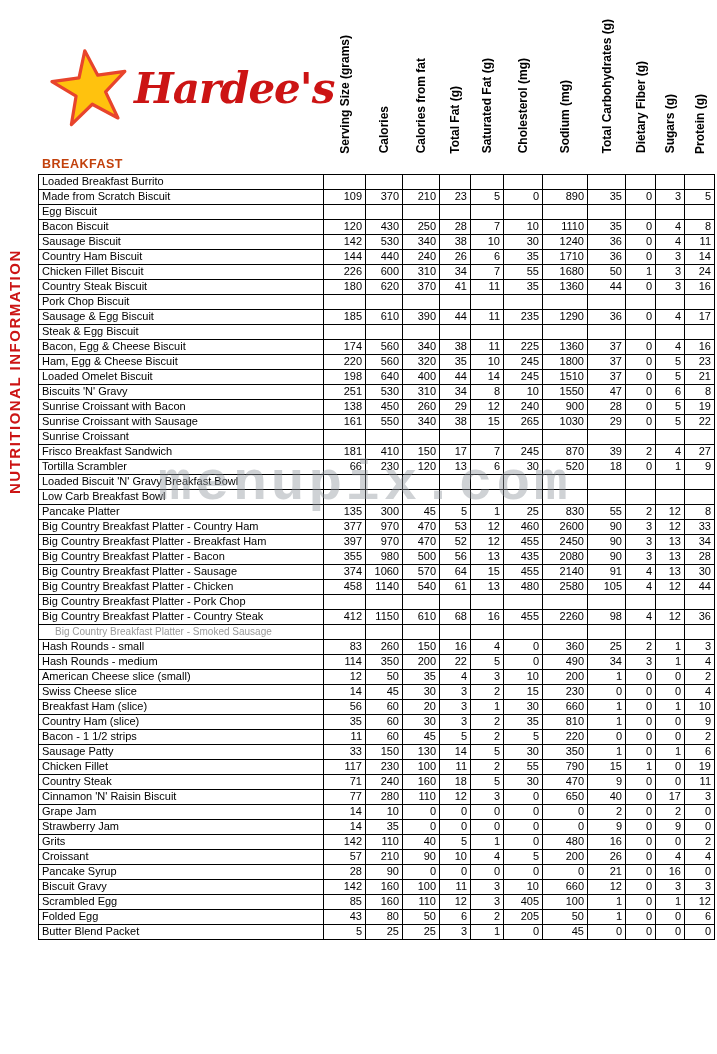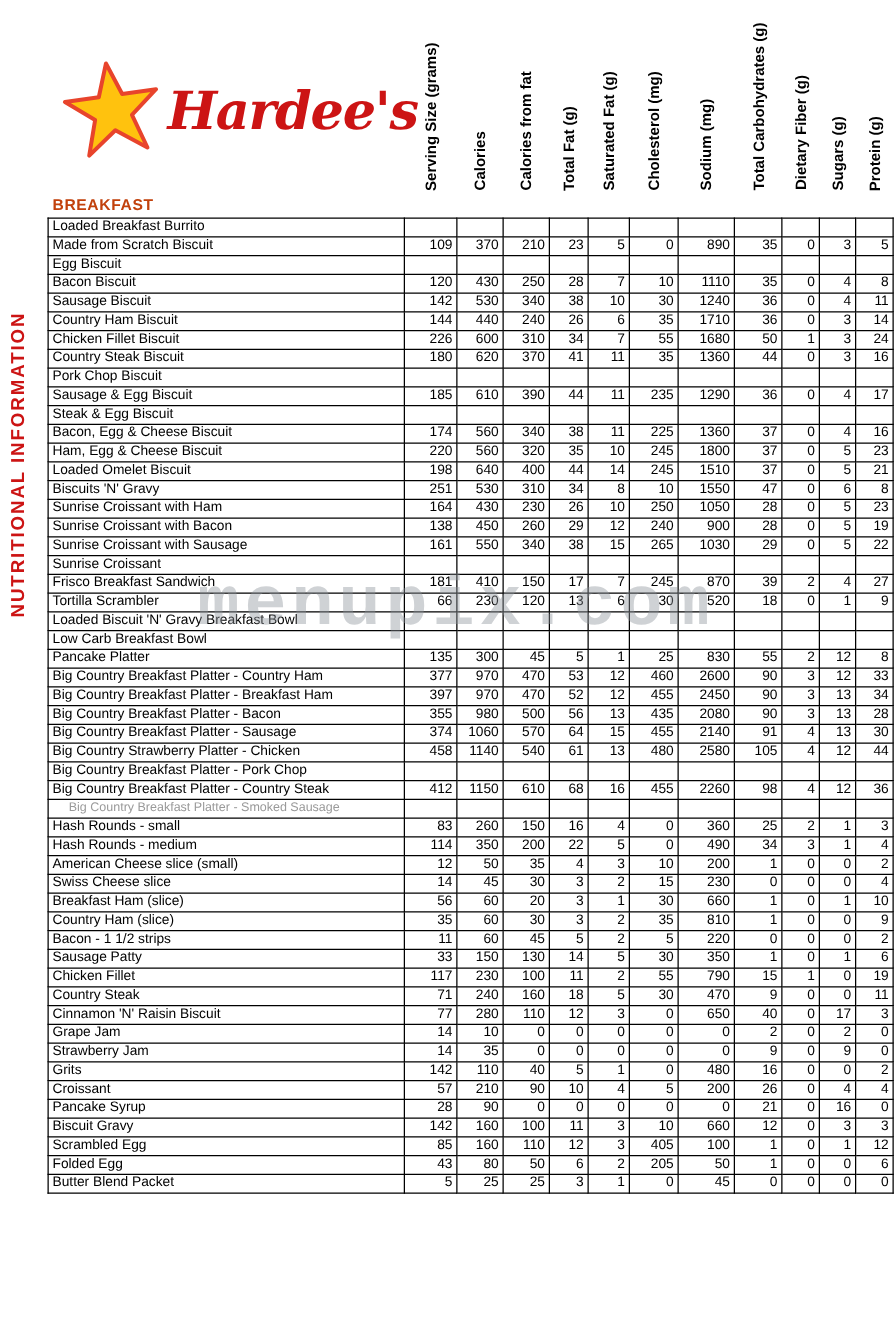--- a/index.html
+++ b/index.html
@@ -283,34 +283,20 @@
           <td class="num">34</td>
           <td class="num">8</td>
           <td class="num">10</td>
           <td class="num">1550</td>
           <td class="num">47</td>
           <td class="num">0</td>
           <td class="num">6</td>
           <td class="num">8</td>
         </tr>
         <tr>
-          <td class="name">Sunrise Croissant with Ham</td>
-          <td class="num">164</td>
-          <td class="num">430</td>
-          <td class="num">230</td>
-          <td class="num">26</td>
-          <td class="num">10</td>
-          <td class="num">250</td>
-          <td class="num">1050</td>
-          <td class="num">28</td>
-          <td class="num">0</td>
-          <td class="num">5</td>
-          <td class="num">23</td>
-        </tr>
-        <tr>
           <td class="name">Sunrise Croissant with Bacon</td>
           <td class="num">138</td>
           <td class="num">450</td>
           <td class="num">260</td>
           <td class="num">29</td>
           <td class="num">12</td>
           <td class="num">240</td>
           <td class="num">900</td>
           <td class="num">28</td>
           <td class="num">0</td>
@@ -465,21 +451,21 @@
           <td class="num">64</td>
           <td class="num">15</td>
           <td class="num">455</td>
           <td class="num">2140</td>
           <td class="num">91</td>
           <td class="num">4</td>
           <td class="num">13</td>
           <td class="num">30</td>
         </tr>
         <tr>
-          <td class="name">Big Country Strawberry Platter - Chicken</td>
+          <td class="name">Big Country Breakfast Platter - Chicken</td>
           <td class="num">458</td>
           <td class="num">1140</td>
           <td class="num">540</td>
           <td class="num">61</td>
           <td class="num">13</td>
           <td class="num">480</td>
           <td class="num">2580</td>
           <td class="num">105</td>
           <td class="num">4</td>
           <td class="num">12</td>

